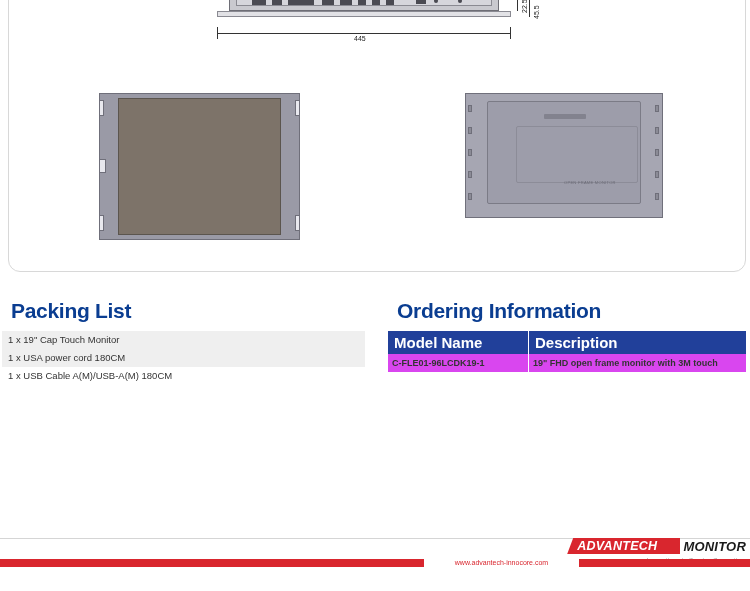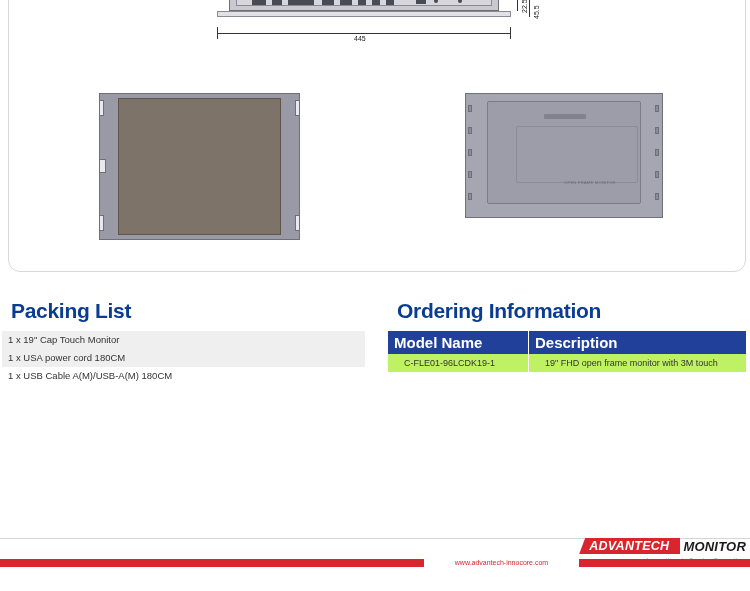--- a/index.html
+++ b/index.html
@@ -225,26 +225,27 @@
     color: #ffffff;
     font-size: 15px;
     font-weight: bold;
     text-align: left;
     padding: 3px 6px;
     height: 13px;
     border-right: 1px solid #ffffff;
   }
   .ordering-table th:last-child { border-right: none; }
   .ordering-table td {
-    background: #bef264;
+    background: #d946ef;
     font-size: 9px;
     color: #333333;
-    padding: 3px 16px;
+    padding: 3px 4px;
     height: 12px;
     border-right: 1px solid #ffffff;
+    font-weight: bold;
   }
   .ordering-table td:last-child { border-right: none; }
   .col-model { width: 128px; }
 
   
   .footer-rule {
     position: absolute;
     left: 0;
     top: 538px;
     width: 750px;
@@ -264,21 +265,21 @@
     justify-content: flex-end;
     align-items: center;
   }
   .logo-advantech {
     background: #d9262e;
     color: #ffffff;
     font-size: 12.5px;
     font-weight: bold;
     font-style: italic;
     letter-spacing: 0.3px;
-    padding: 1px 11px 1px 10px;
+    padding: 1px 23px 1px 10px;
     clip-path: polygon(6px 0, 100% 0, 100% 100%, 0 100%);
     font-family: "Liberation Sans", sans-serif;
   }
   .logo-innocore {
     color: #1a1a1a;
     font-size: 13px;
     font-weight: bold;
     font-style: italic;
     letter-spacing: 0.2px;
     margin-left: 3px;

